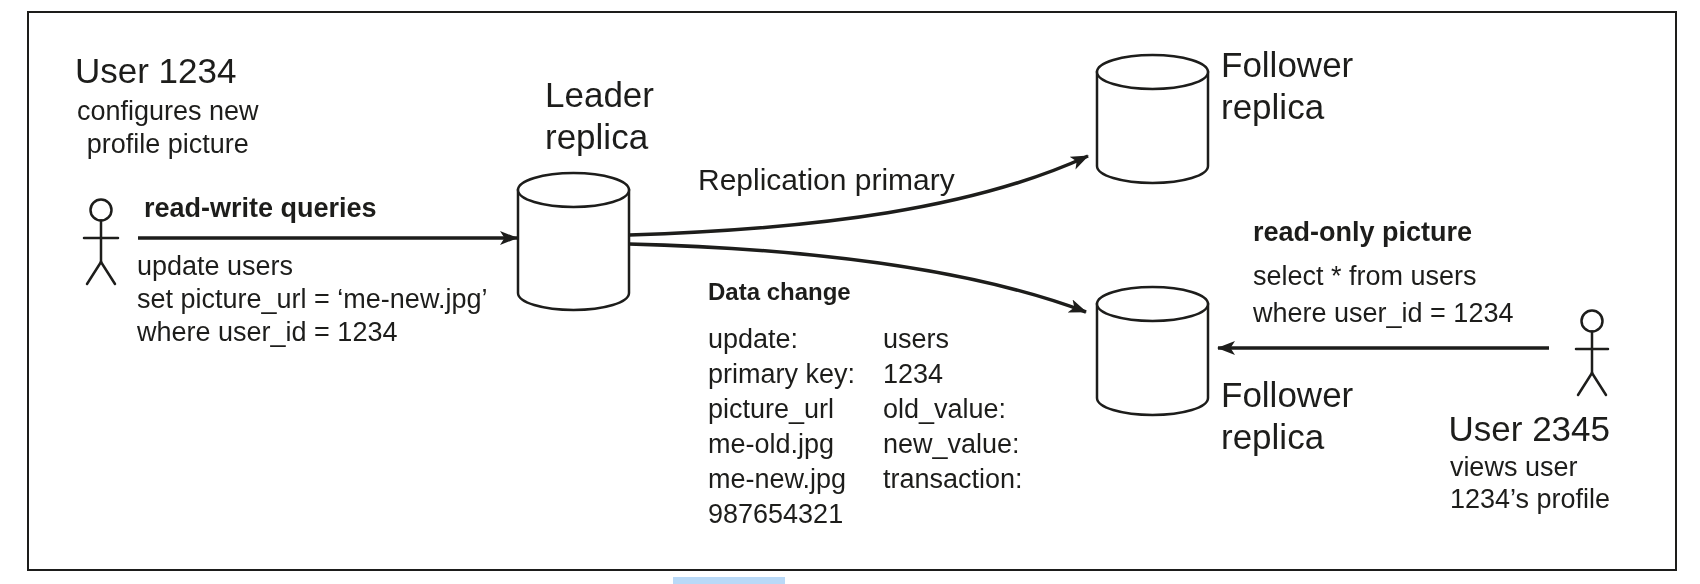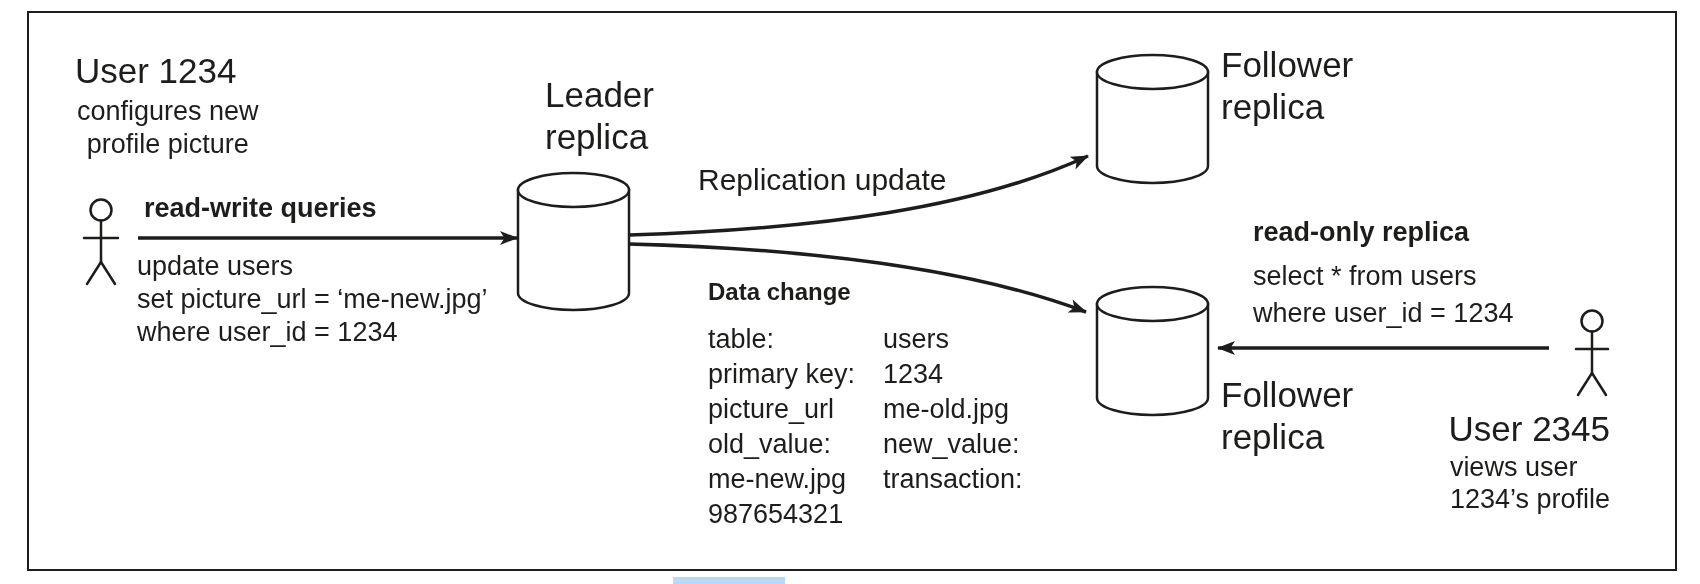--- a/index.html
+++ b/index.html
@@ -78,44 +78,44 @@
 profile picture</div>
 
 <div class="txt sm b" style="left:144px;top:192px;">read-write queries</div>
 <div class="txt sm" style="left:137px;top:250px;">update users
 set picture_url = ‘me-new.jpg’
 where user_id = 1234</div>
 
 <div class="txt lg" style="left:521px;top:74px;margin-left:24px;">Leader
 replica</div>
 
-<div class="txt md" style="left:698px;top:162px;">Replication update</div>
+<div class="txt md" style="left:698px;top:162px;">Replication primary</div>
 
 <div class="txt sm b" style="left:708px;top:275px;font-size:24px;">Data change</div>
 
 <div class="txt sm dc-grid" style="left:708px;top:322px;">
-  <span>table:</span>
+  <span>update:</span>
   <span>users</span>
   <span>primary key:</span>
   <span>1234</span>
   <span>picture_url</span>
+  <span>old_value:</span>
   <span>me-old.jpg</span>
-  <span>old_value:</span>
   <span>new_value:</span>
   <span>me-new.jpg</span>
   <span>transaction:</span>
   <span>987654321</span>
 </div>
 
 <div class="txt lg" style="left:1221px;top:44px;">Follower
 replica</div>
 <div class="txt lg" style="left:1221px;top:374px;">Follower
 replica</div>
 
-<div class="txt sm b" style="left:1253px;top:216px;">read-only replica</div>
+<div class="txt sm b" style="left:1253px;top:216px;">read-only picture</div>
 <div class="txt sm" style="left:1253px;top:258px;line-height:37px;">select * from users
 where user_id = 1234</div>
 
 <div class="txt lg right" style="right:90px;top:408px;">User 2345</div>
 <div class="txt sm right" style="right:90px;top:451px;line-height:32px;">views user
 1234’s profile</div>
 
 <div class="sel-bar" style="background: rgb(185, 217, 247);"></div>
 
 </body></html>

